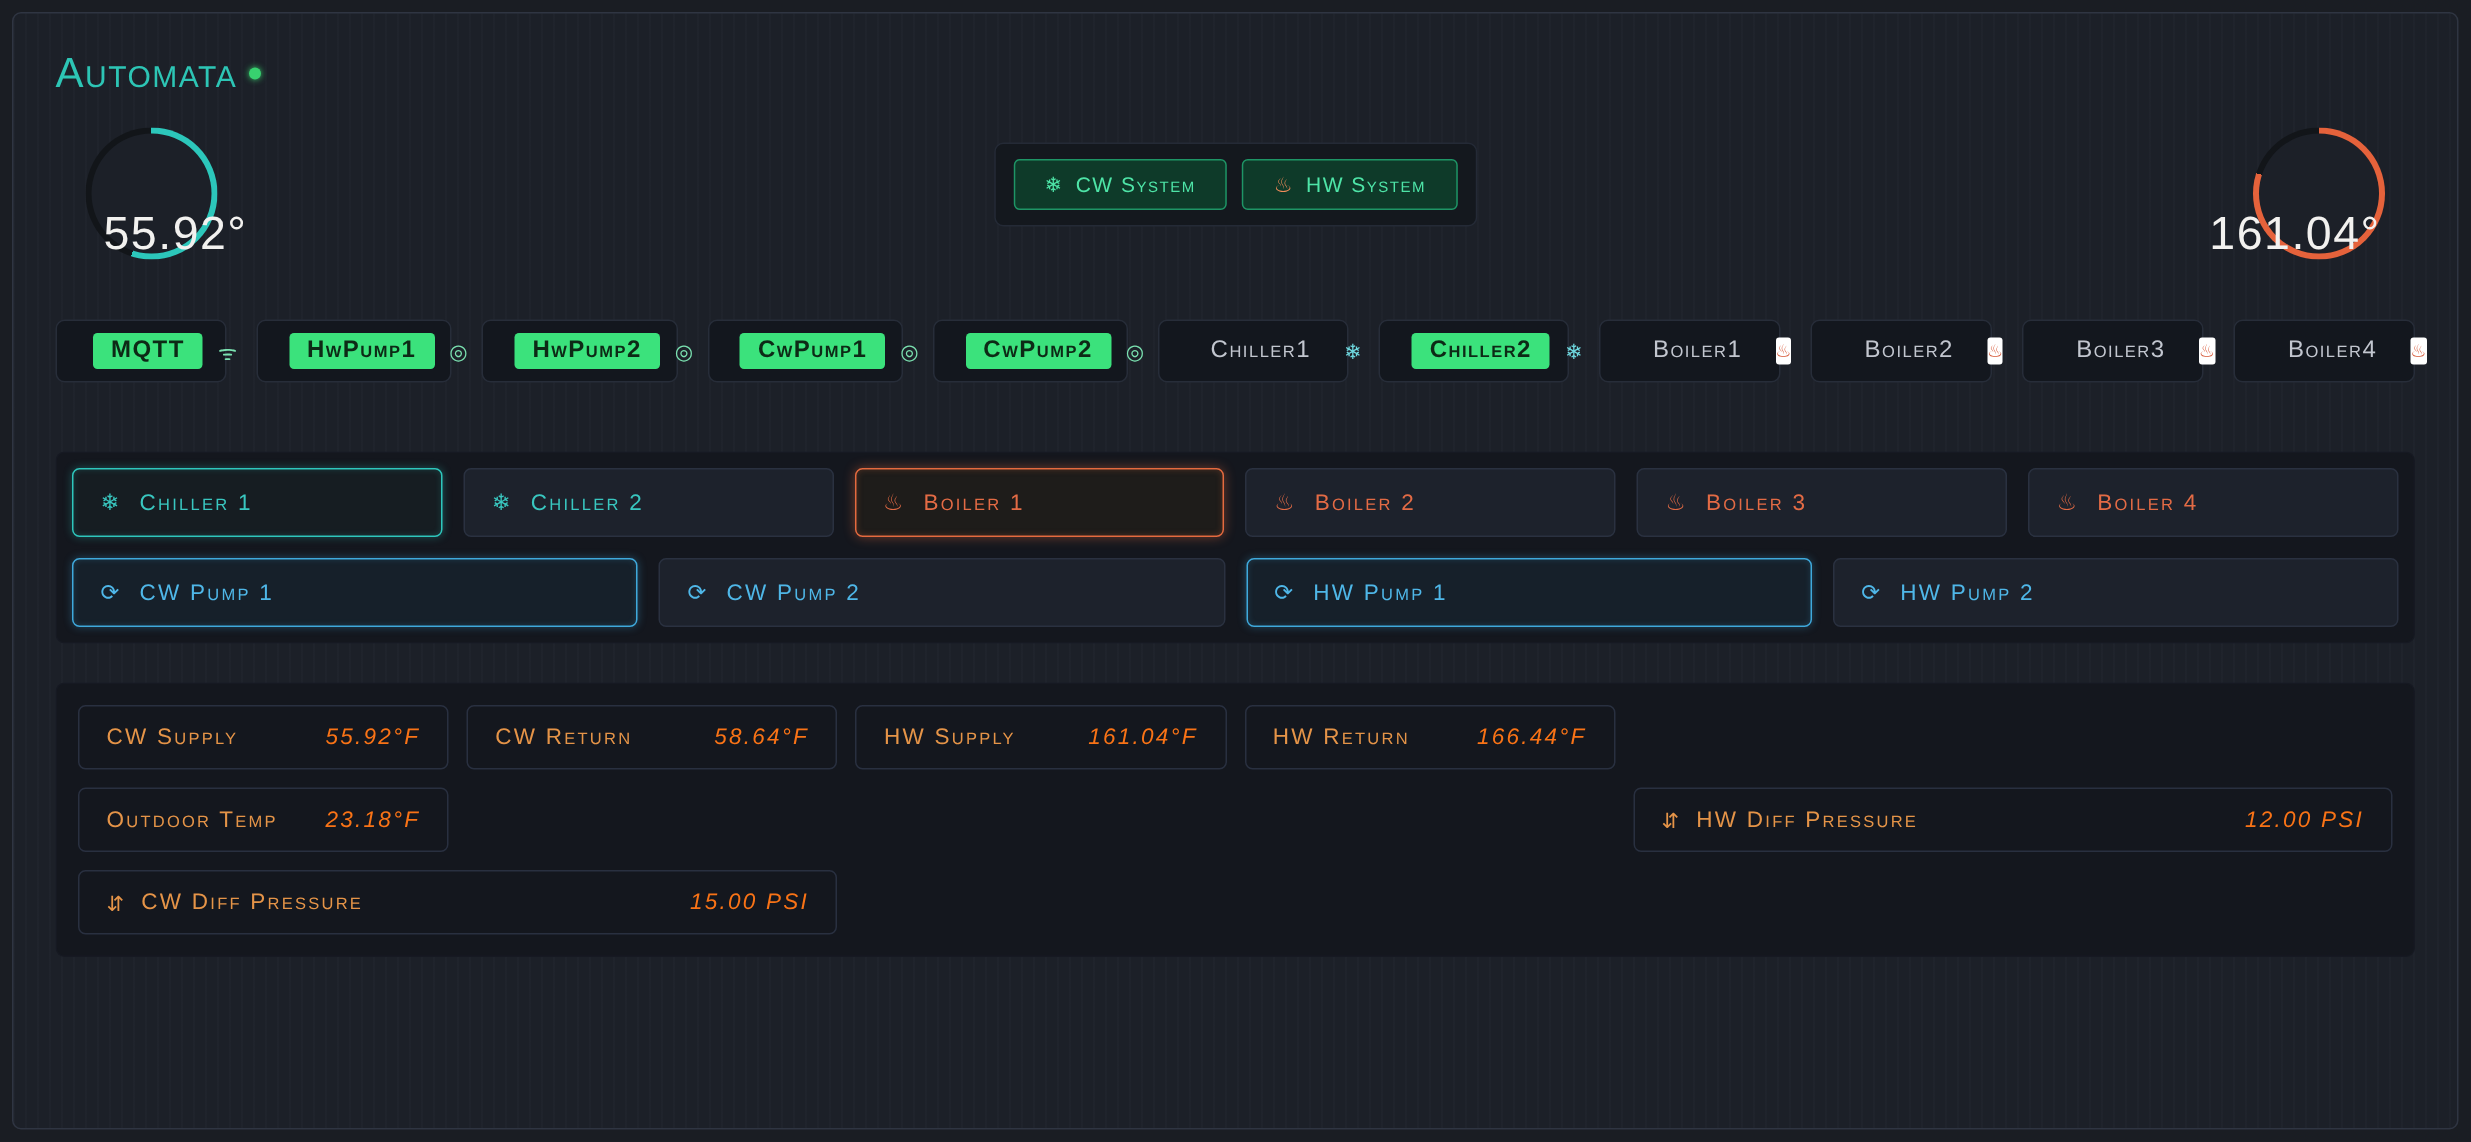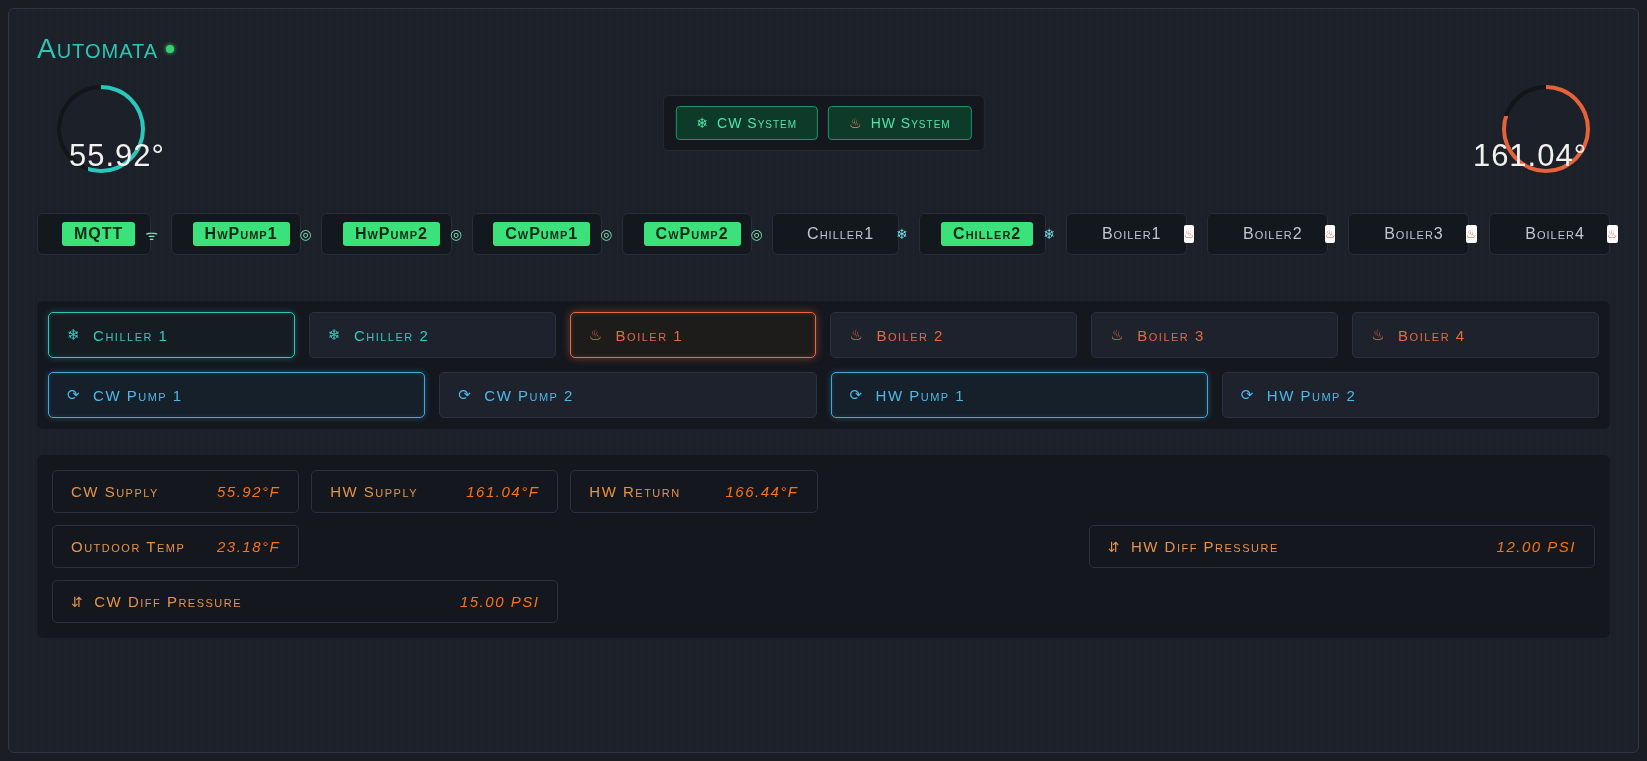--- a/index.html
+++ b/index.html
@@ -393,20 +393,24 @@
         </div>
       </div>
   </div>
 
   <div class="panel readings">
     <div class="reading">
       <span class="lab">CW Supply</span>
       <span class="val">55.92°F</span>
     </div>
     <div class="reading">
+      <span class="lab">CW Return</span>
+      <span class="val">58.64°F</span>
+    </div>
+    <div class="reading">
       <span class="lab">HW Supply</span>
       <span class="val">161.04°F</span>
     </div>
     <div class="reading">
       <span class="lab">HW Return</span>
       <span class="val">166.44°F</span>
     </div>
     <div class="reading outdoor" style="grid-column:1 / span 1;">
       <span class="lab">Outdoor Temp</span>
       <span class="val">23.18°F</span>

